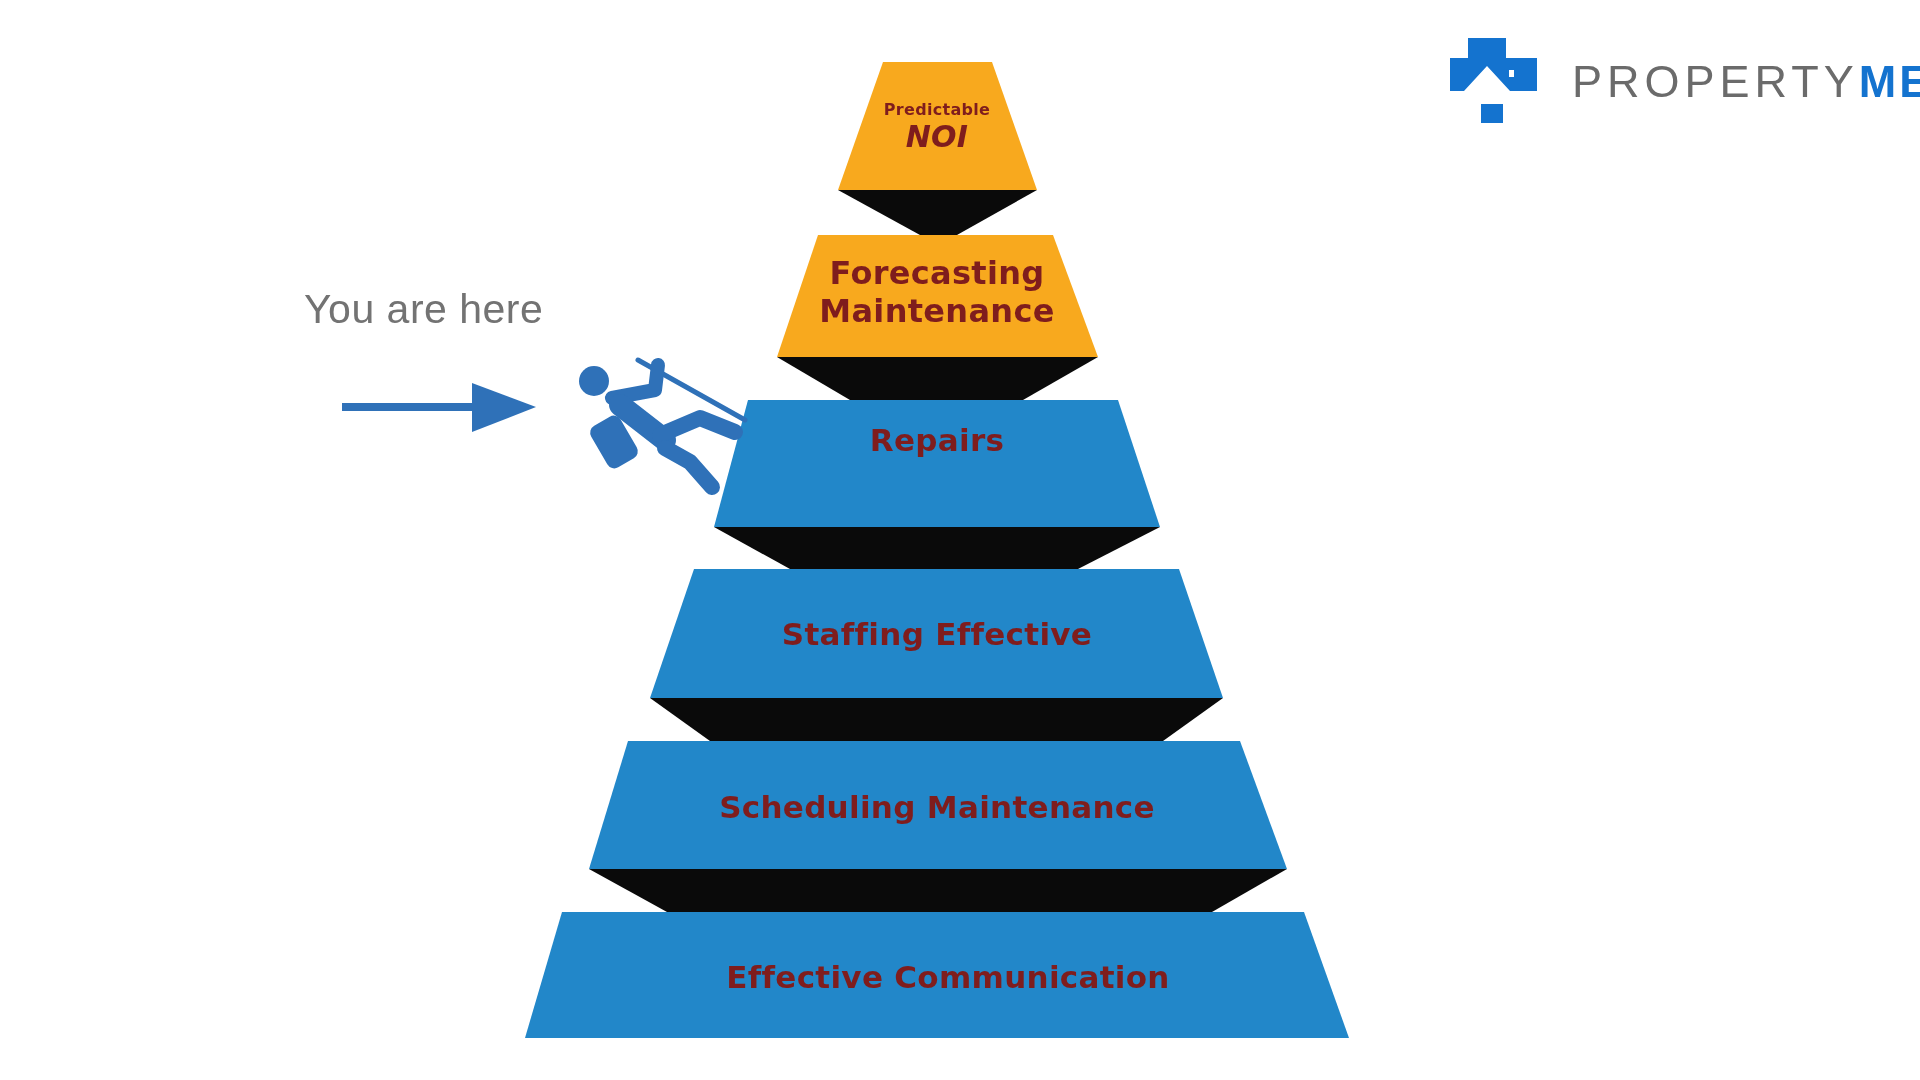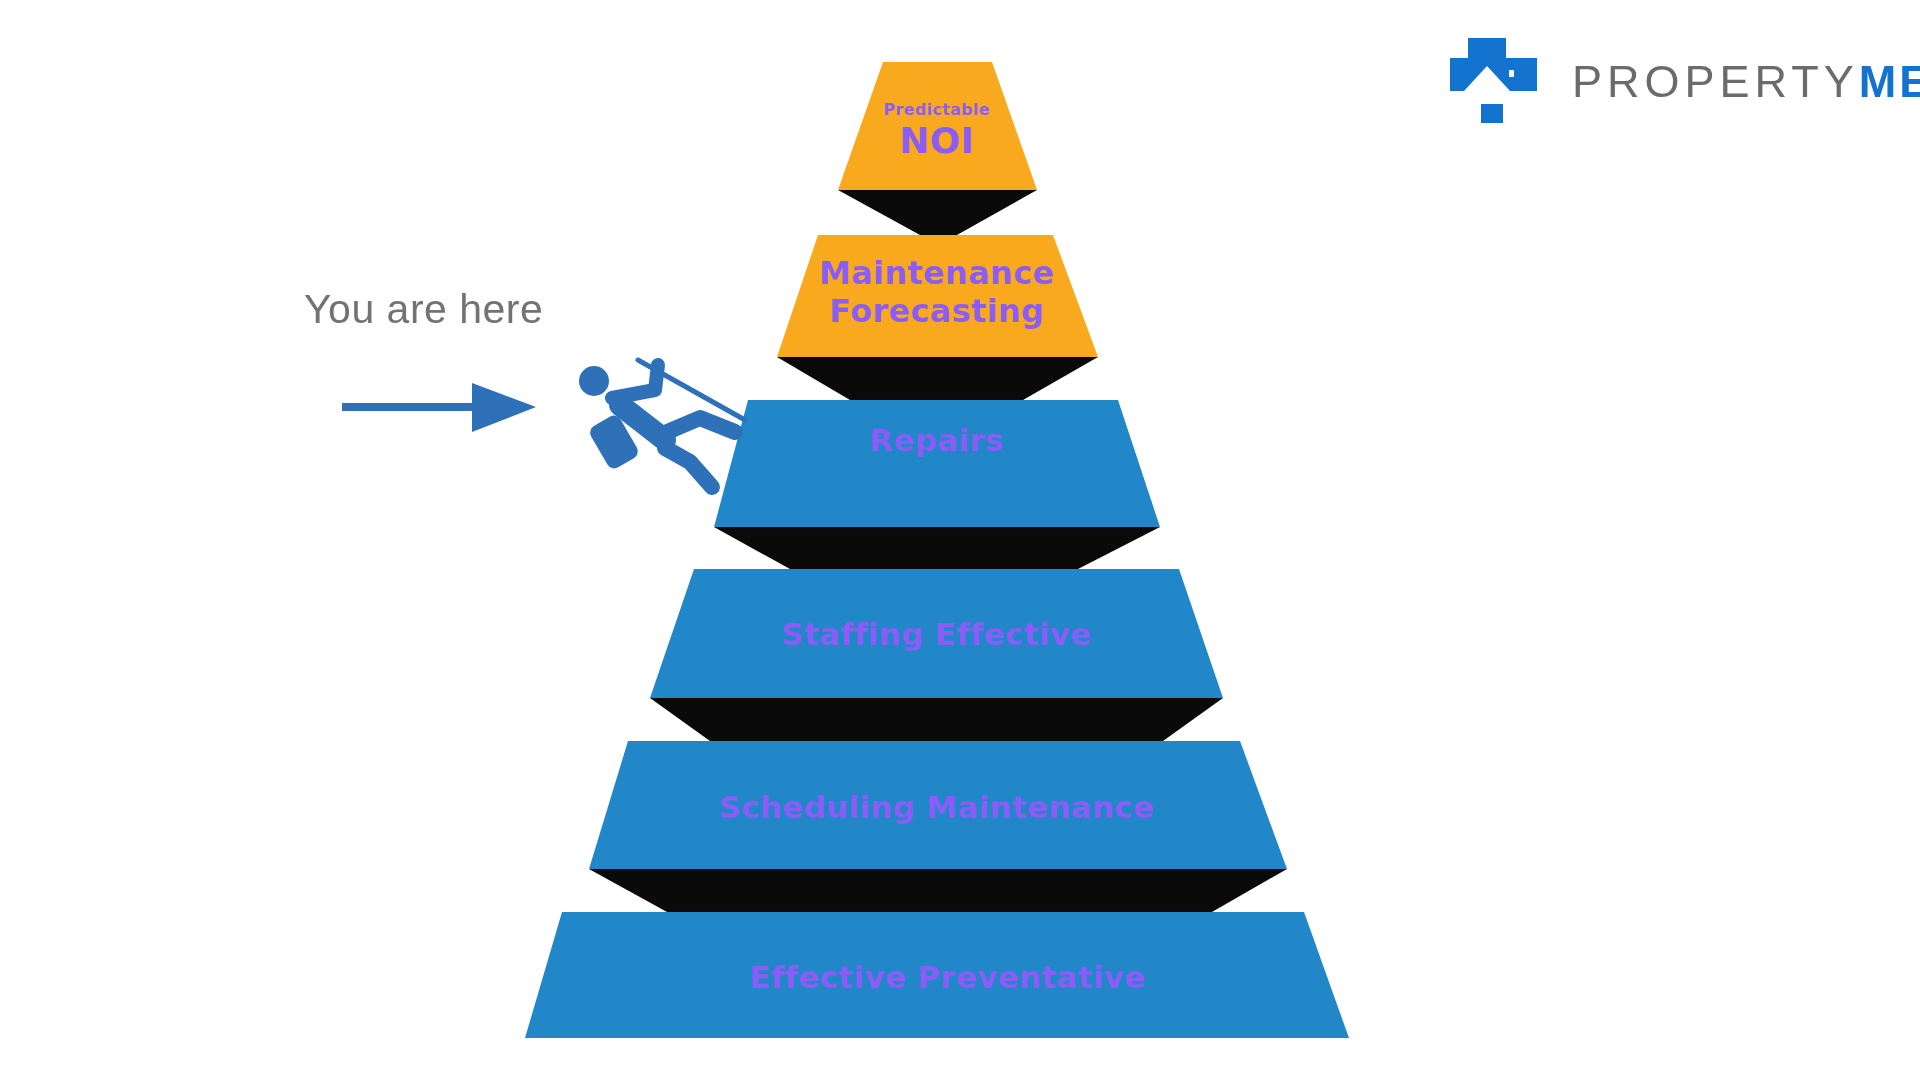--- a/index.html
+++ b/index.html
@@ -1,19 +1,19 @@
 <!DOCTYPE html>
 <html><head>
 <meta charset="utf-8">
 <style>
   html, body { margin:0; padding:0; }
   body { width:1920px; height:1080px; background:#ffffff; position:relative; overflow:hidden;
          font-family:"DejaVu Sans", sans-serif; }
   #pyramid { position:absolute; left:0; top:0; width:1920px; height:1080px; }
-  .tier-label { position:absolute; color:#8b5cf6; font-weight:bold; text-align:center;
+  .tier-label { position:absolute; color:#7f1d1d; font-weight:bold; text-align:center;
                 font-family:"DejaVu Sans", sans-serif; line-height:1.2; white-space:nowrap;
                 transform:translateX(-50%); letter-spacing:0.3px; }
   #you-are-here { position:absolute; left:304px; top:286px; font-size:41px; color:#737373;
                   font-family:"Liberation Sans", sans-serif; letter-spacing:0.5px; }
   #logo-text { position:absolute; left:1572px; top:56px; font-family:"Liberation Sans", sans-serif;
                font-size:45px; letter-spacing:5px; color:#6b6b6b; white-space:nowrap; }
   #logo-text .me { color:#1473CF; font-weight:bold; letter-spacing:3px; }
 </style>
 </head>
 <body>
@@ -59,34 +59,34 @@
 
   <g fill="#1473CF">
     <path d="M1468,38 L1506,38 L1506,58 L1537,58 L1537,91 L1510,91 L1487,66 L1464,91 L1450,91 L1450,58 L1468,58 Z"></path>
     <rect x="1509" y="70" width="5" height="7" fill="#ffffff"></rect>
     <rect x="1481" y="104" width="22" height="19"></rect>
   </g>
 </svg>
 
 <div class="tier-label" style="left:937px; top:100px;">
   <div style="font-size:16px;">Predictable</div>
-  <div style="font-size:36px;">NOI</div>
+  <div style="font-size:30px;font-style:italic;">NOI</div>
 </div>
 <div class="tier-label" style="left:937px; top:254px; font-size:32px; line-height:38px;">
+  <div>Forecasting</div>
   <div>Maintenance</div>
-  <div>Forecasting</div>
 </div>
 <div class="tier-label" style="left:937px; top:421px; font-size:31px; line-height:38px;">
   <div>Repairs</div>
 </div>
 <div class="tier-label" style="left:937px; top:616px; font-size:31px;">
   <div>Staffing Effective</div>
 </div>
 <div class="tier-label" style="left:937px; top:789px; font-size:31px;">
   <div>Scheduling Maintenance</div>
 </div>
 <div class="tier-label" style="left:948px; top:959px; font-size:31px;">
-  <div>Effective Preventative</div>
+  <div>Effective Communication</div>
 </div>
 
 <div id="you-are-here">You are here</div>
 
 <div id="logo-text"><span>PROPERTY</span><span class="me">ME</span></div>
 
 </body></html>

